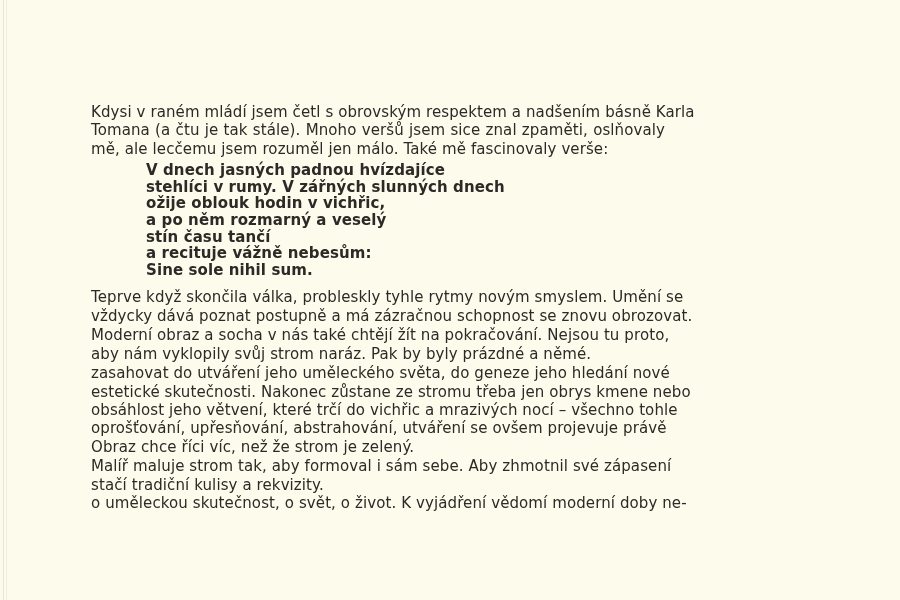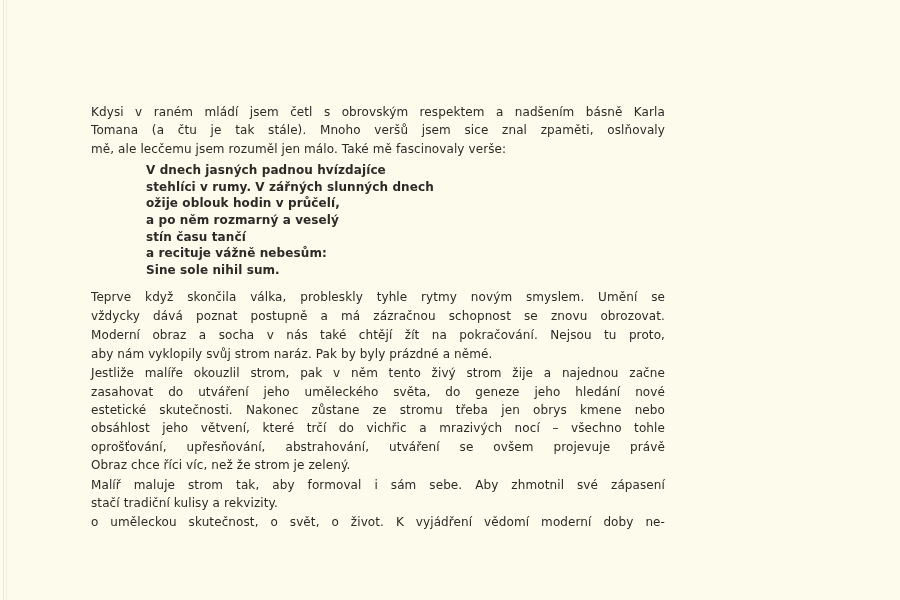--- a/index.html
+++ b/index.html
@@ -28,21 +28,21 @@
       background: #f1eedc;
     }
     .page-text {
       position: absolute;
       left: 91px;
       top: 103px;
       width: 574px;
     }
     .line {
       display: block;
-      font-size: 12px;
+      font-size: 15px;
       line-height: 18.4px;
       height: 18.4px;
       white-space: nowrap;
       text-align: justify;
       text-align-last: justify;
       letter-spacing: 0.1px;
     }
     .line.last {
       text-align: center;
       text-align-last: left;
@@ -75,39 +75,38 @@
 
   <div class="para intro">
     <span class="line" style="white-space: nowrap;">Kdysi v raném mládí jsem četl s obrovským respektem a nadšením básně Karla</span>
     <span class="line" style="white-space: nowrap;">Tomana (a čtu je tak stále). Mnoho veršů jsem sice znal zpaměti, oslňovaly</span>
     <span class="line last">mě, ale lecčemu jsem rozuměl jen málo. Také mě fascinovaly verše:</span>
   </div>
 
   <div class="poem">
     <span class="line">V dnech jasných padnou hvízdajíce</span>
     <span class="line">stehlíci v rumy. V zářných slunných dnech</span>
-    <span class="line">ožije oblouk hodin v průčelí,</span>
+    <span class="line">ožije oblouk hodin v vichřic,</span>
     <span class="line">a po něm rozmarný a veselý</span>
     <span class="line">stín času tančí</span>
     <span class="line">a recituje vážně nebesům:</span>
     <span class="line">Sine sole nihil sum.</span>
   </div>
 
   <div class="para">
     <span class="line" style="white-space: nowrap;">Teprve když skončila válka, probleskly tyhle rytmy novým smyslem. Umění se</span>
     <span class="line" style="white-space: nowrap;">vždycky dává poznat postupně a má zázračnou schopnost se znovu obrozovat.</span>
   </div>
 
   <div class="para">
     <span class="line" style="white-space: nowrap;">Moderní obraz a socha v nás také chtějí žít na pokračování. Nejsou tu proto,</span>
     <span class="line last">aby nám vyklopily svůj strom naráz. Pak by byly prázdné a němé.</span>
   </div>
 
   <div class="para">
-    <span class="line" style="white-space: nowrap;">Jestliže malíře okouzlil strom, pak v něm tento živý strom žije a najednou začne</span>
     <span class="line" style="white-space: nowrap;">zasahovat do utváření jeho uměleckého světa, do geneze jeho hledání nové</span>
     <span class="line" style="white-space: nowrap;">estetické skutečnosti. Nakonec zůstane ze stromu třeba jen obrys kmene nebo</span>
     <span class="line" style="white-space: nowrap;">obsáhlost jeho větvení, které trčí do vichřic a mrazivých nocí – všechno tohle</span>
     <span class="line" style="white-space: nowrap;">oprošťování, upřesňování, abstrahování, utváření se ovšem projevuje právě</span>
     <span class="line last">Obraz chce říci víc, než že strom je zelený.</span>
   </div>
 
   <div class="para">
     <span class="line" style="white-space: nowrap;">Malíř maluje strom tak, aby formoval i sám sebe. Aby zhmotnil své zápasení</span>
     <span class="line last">stačí tradiční kulisy a rekvizity.</span>

